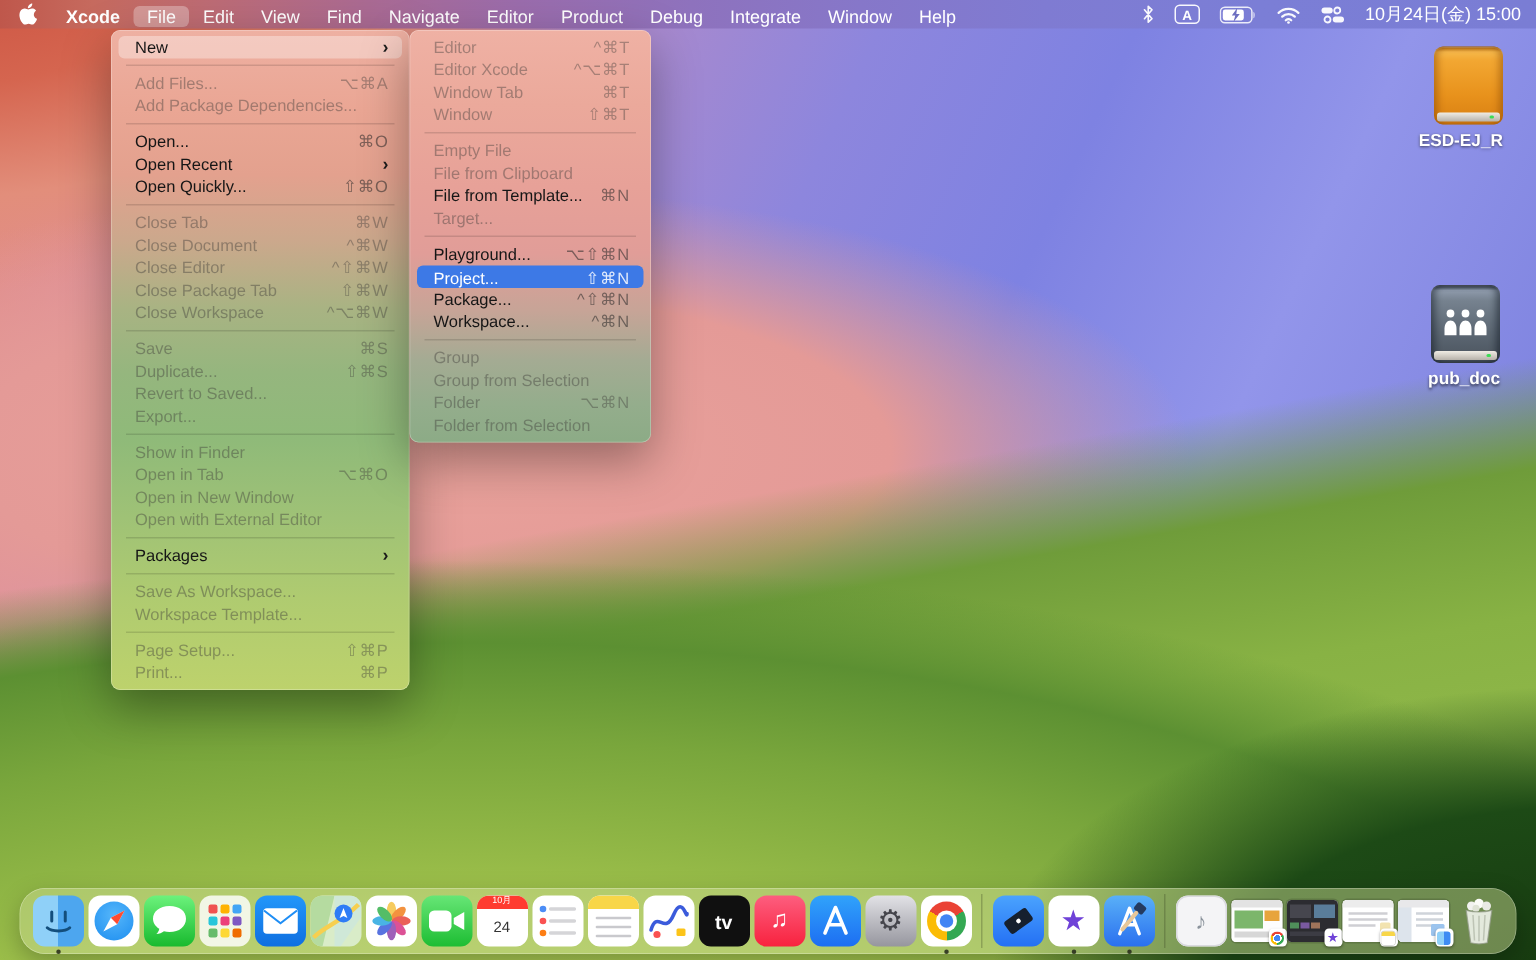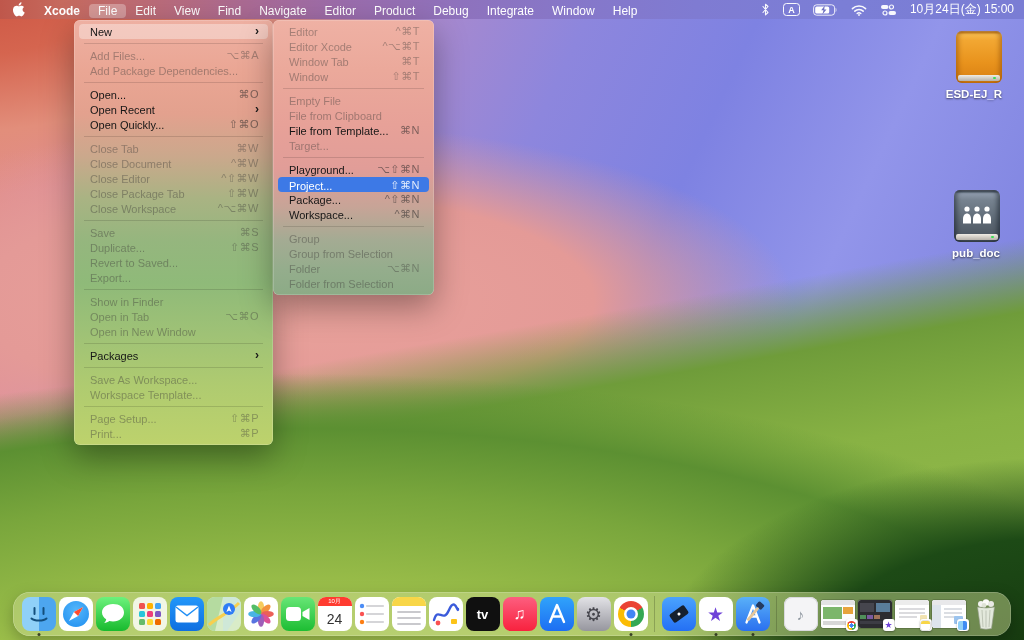--- a/index.html
+++ b/index.html
@@ -96,21 +96,21 @@
   .di-safari{background:#fff;}
   .sf-circle{position:absolute;inset:4px;border-radius:50%;background:radial-gradient(circle at 50% 35%,#55b6fa,#1d8ef0);}
   .di-messages{background:linear-gradient(180deg,#6cf27c,#18ba2e);}
   .di-launchpad{background:rgba(255,255,255,0.82);}
   .di-mail{background:linear-gradient(180deg,#2297fa,#0f6fe0);}
   .di-maps{background:#d9ecc8;overflow:hidden;}
   .di-photos{background:#fff;}
   .di-facetime{background:linear-gradient(180deg,#67e676,#1dbd33);}
   .di-calendar{background:#fff;flex-direction:column;overflow:hidden;}
   .cal-m{height:9px;width:100%;background:#ff3b30;color:#fff;font-size:6px;line-height:9px;text-align:center;}
-  .cal-d{flex:1;display:flex;align-items:center;justify-content:center;font-size:14px;color:#333;}
+  .cal-d{flex:1;display:flex;align-items:center;justify-content:center;font-size:10px;color:#333;}
   .di-reminders{background:#fff;}
   .di-notes{background:#fff;flex-direction:column;overflow:hidden;}
   .notes-band{height:9px;width:100%;background:#f8d648;}
   .di-freeform{background:#fff;}
   .di-tv{background:#101010;}
   .tv-txt{color:#fff;font-weight:700;font-size:13px;}
   .di-music{background:linear-gradient(180deg,#fd5e7f,#f8223e);}
   .music-note{color:#fff;font-size:16px;}
   .di-appstore{background:linear-gradient(180deg,#30a3fb,#1d6ef2);}
   .di-settings{background:linear-gradient(180deg,#e2e2e6,#96969e);}
@@ -274,20 +274,23 @@
     <div class="mi disabled">
       <span class="mi-label">Show in Finder</span>
     </div>
     <div class="mi disabled">
       <span class="mi-label">Open in Tab</span>
       <span class="mi-right">⌥⌘O</span>
     </div>
     <div class="mi disabled">
       <span class="mi-label">Open in New Window</span>
     </div>
+    <div class="mi disabled">
+      <span class="mi-label">Open with External Editor</span>
+    </div>
     <div class="menu-sep"></div>
     <div class="mi enabled">
       <span class="mi-label">Packages</span>
       <span class="mi-chev">›</span>
     </div>
     <div class="menu-sep"></div>
     <div class="mi disabled">
       <span class="mi-label">Save As Workspace...</span>
     </div>
     <div class="mi disabled">

